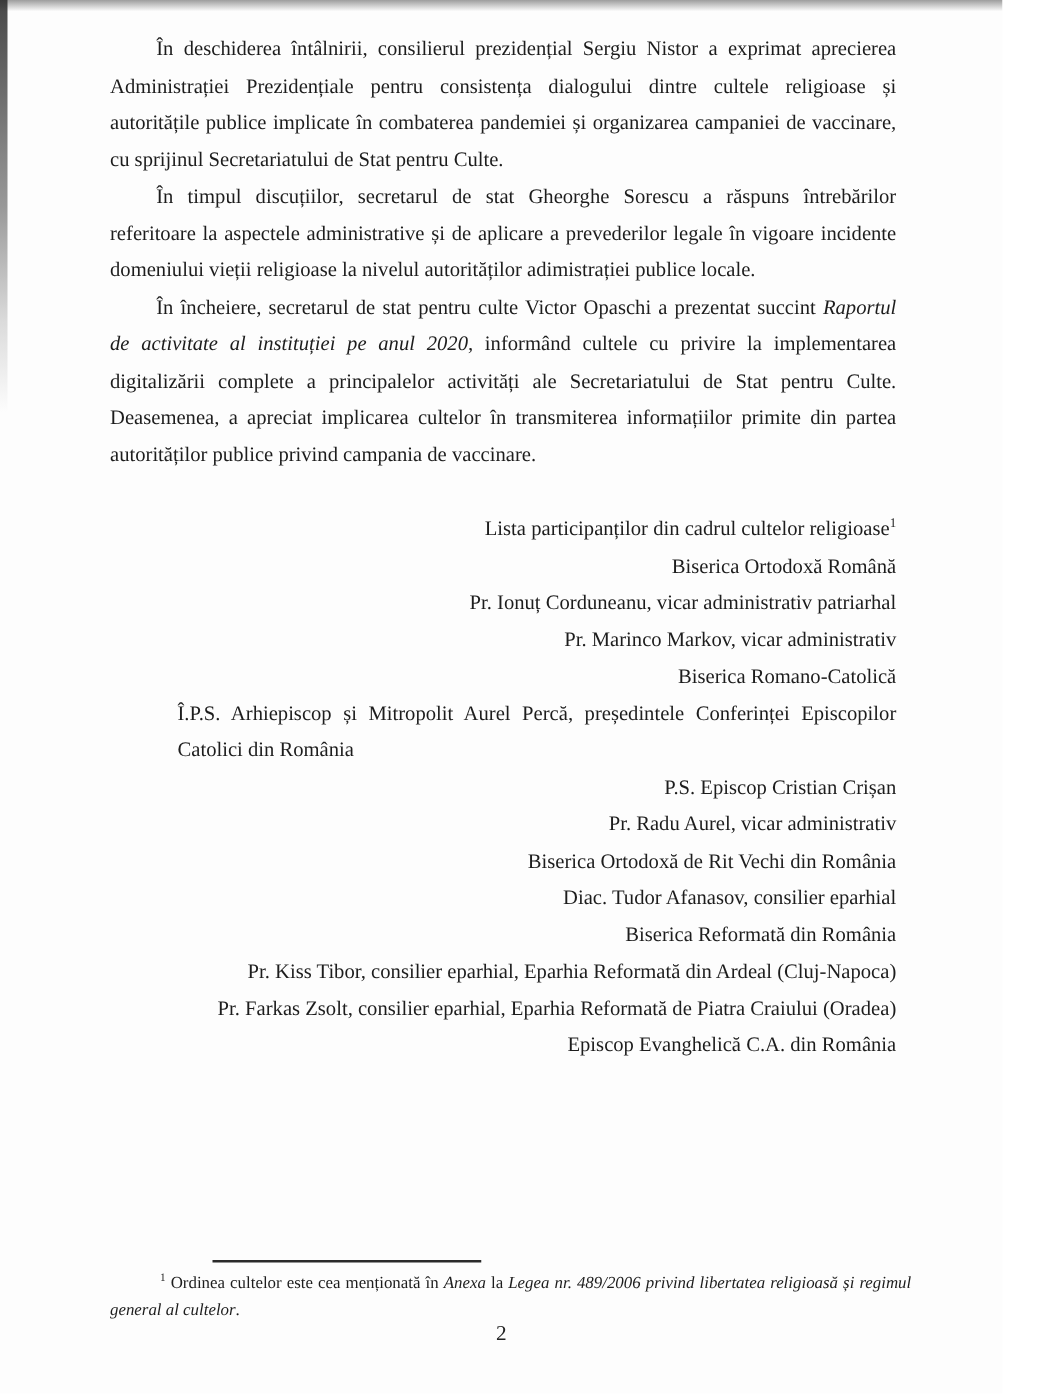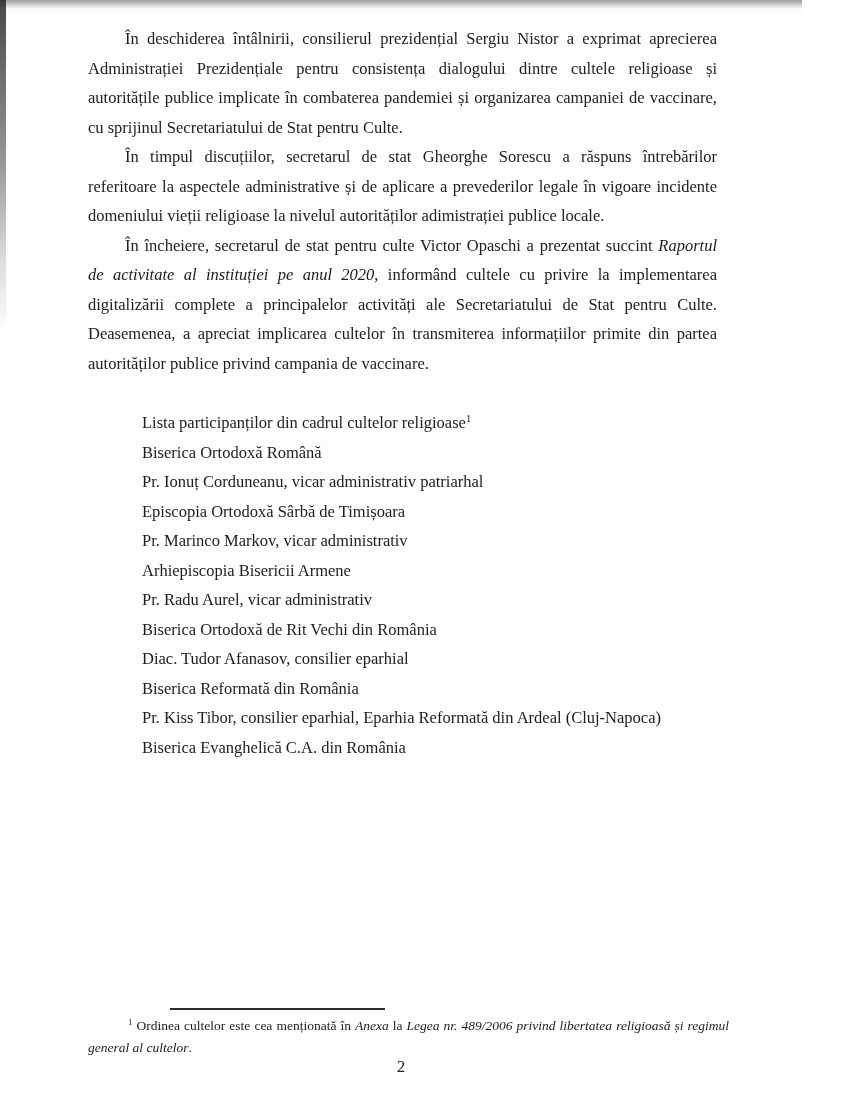--- a/index.html
+++ b/index.html
@@ -48,20 +48,21 @@
     text-align: justify;
     text-indent: 37px;
   }
   .list {
     margin-top: 30px;
     padding-left: 54px;
   }
   .li {
     line-height: 29.5px;
     min-height: 29.5px;
+    text-align: right;
   }
   .li.church { font-weight: normal; }
   .li.justify { text-align: justify; }
   sup.fnref {
     font-size: 10.5px;
     line-height: 0;
     vertical-align: super;
   }
   .footnote {
     position: absolute;
@@ -106,29 +107,31 @@
 
     <p class="body-par">În timpul discuțiilor, secretarul de stat Gheorghe Sorescu a răspuns întrebărilor referitoare la aspectele administrative și de aplicare a prevederilor legale în vigoare incidente domeniului vieții religioase la nivelul autorităților adimistrației publice locale.</p>
 
     <p class="body-par"><span>În încheiere, secretarul de stat pentru culte Victor Opaschi a prezentat succint </span><em>Raportul de activitate al instituției pe anul 2020</em><span>, informând cultele cu privire la implementarea digitalizării complete a principalelor activități ale Secretariatului de Stat pentru Culte. Deasemenea, a apreciat implicarea cultelor în transmiterea informațiilor primite din partea autorităților publice privind campania de vaccinare.</span></p>
 
     <div class="list">
       <div class="li"><span>Lista participanților din cadrul cultelor religioase</span><sup class="fnref">1</sup></div>
 
       <div class="li church">Biserica Ortodoxă Română</div>
       <div class="li person">Pr. Ionuț Corduneanu, vicar administrativ patriarhal</div>
-      <div class="li church">Episcopia Ortodoxă Sârbă de Timișoara</div>
       <div class="li person">Pr. Marinco Markov, vicar administrativ</div>
-      <div class="li church">Arhiepiscopia Bisericii Armene</div>
+      <div class="li church">Biserica Romano-Catolică</div>
+      <div class="li person justify">Î.P.S. Arhiepiscop și Mitropolit Aurel Percă, președintele Conferinței Episcopilor Catolici din România</div>
+      <div class="li person">P.S. Episcop Cristian Crișan</div>
       <div class="li person">Pr. Radu Aurel, vicar administrativ</div>
       <div class="li church">Biserica Ortodoxă de Rit Vechi din România</div>
       <div class="li person">Diac. Tudor Afanasov, consilier eparhial</div>
       <div class="li church">Biserica Reformată din România</div>
       <div class="li person">Pr. Kiss Tibor, consilier eparhial, Eparhia Reformată din Ardeal (Cluj-Napoca)</div>
-      <div class="li church">Biserica Evanghelică C.A. din România</div>
+      <div class="li person">Pr. Farkas Zsolt, consilier eparhial, Eparhia Reformată de Piatra Craiului (Oradea)</div>
+      <div class="li church">Episcop Evanghelică C.A. din România</div>
     </div>
 
   </div>
 
   <div class="footnote">
     <div class="fn-rule"></div>
     <p class="fn-text"><sup class="fnref">1</sup> <span>Ordinea cultelor este cea menționată în </span><em>Anexa</em><span> la </span><em>Legea nr. 489/2006 privind libertatea religioasă și regimul general al cultelor</em><span>.</span></p>
   </div>
 
   <div class="page-number">2</div>

